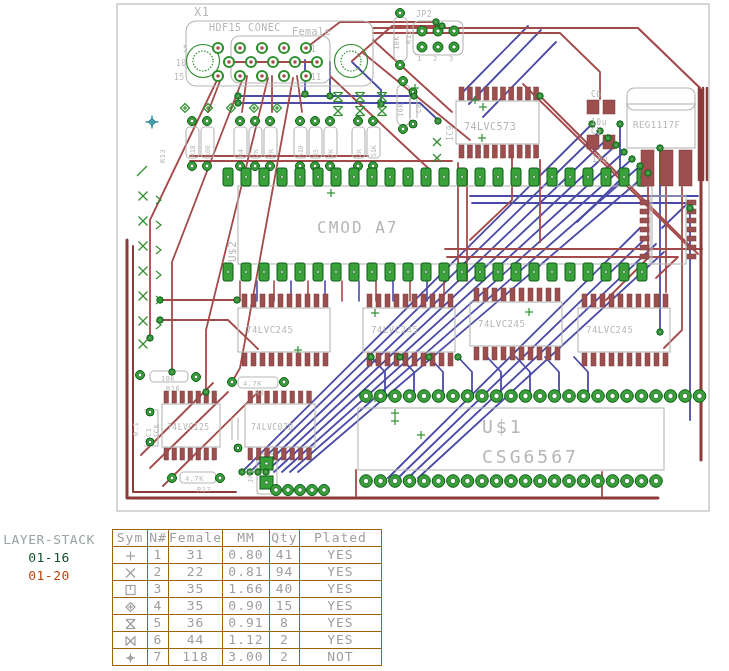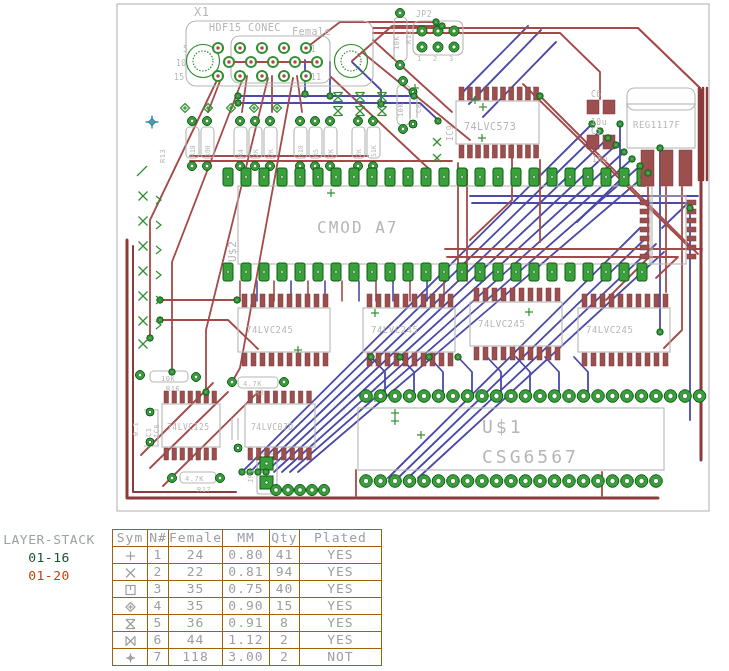--- a/index.html
+++ b/index.html
@@ -877,21 +877,21 @@
           <th>Plated</th>
         </tr>
       </thead>
       <tbody>
         <tr>
           <td><svg width="15" height="15" style="vertical-align: middle;">
               <line x1="3" y1="8" x2="12" y2="8" class="symGray"></line>
               <line x1="7.5" y1="3.5" x2="7.5" y2="12.5" class="symGray"></line>
             </svg></td>
           <td>1</td>
-          <td>24</td>
+          <td>31</td>
           <td>0.80</td>
           <td>41</td>
           <td>YES</td>
         </tr>
         <tr>
           <td><svg width="15" height="15" style="vertical-align: middle;">
               <line x1="3" y1="3.5" x2="12" y2="12.5" class="symGray"></line>
               <line x1="12" y1="3.5" x2="3" y2="12.5" class="symGray"></line>
             </svg></td>
           <td>2</td>
@@ -900,21 +900,21 @@
           <td>94</td>
           <td>YES</td>
         </tr>
         <tr>
           <td><svg width="15" height="15" style="vertical-align: middle;">
               <rect x="3" y="3.5" width="9" height="9" class="symGray"></rect>
               <line x1="7.5" y1="3.5" x2="7.5" y2="8" class="symGray"></line>
             </svg></td>
           <td>3</td>
           <td>35</td>
-          <td>0.75</td>
+          <td>1.66</td>
           <td>40</td>
           <td>YES</td>
         </tr>
         <tr>
           <td><svg width="15" height="15" style="vertical-align: middle;">
               <polygon points="7.5,3.5 12,8 7.5,12.5 3,8" class="symGray" fill="none"></polygon>
               <line x1="5.25" y1="8" x2="9.75" y2="8" class="symGray"></line>
               <line x1="7.5" y1="5.75" x2="7.5" y2="10.25" class="symGray"></line>
             </svg></td>
           <td>4</td>

